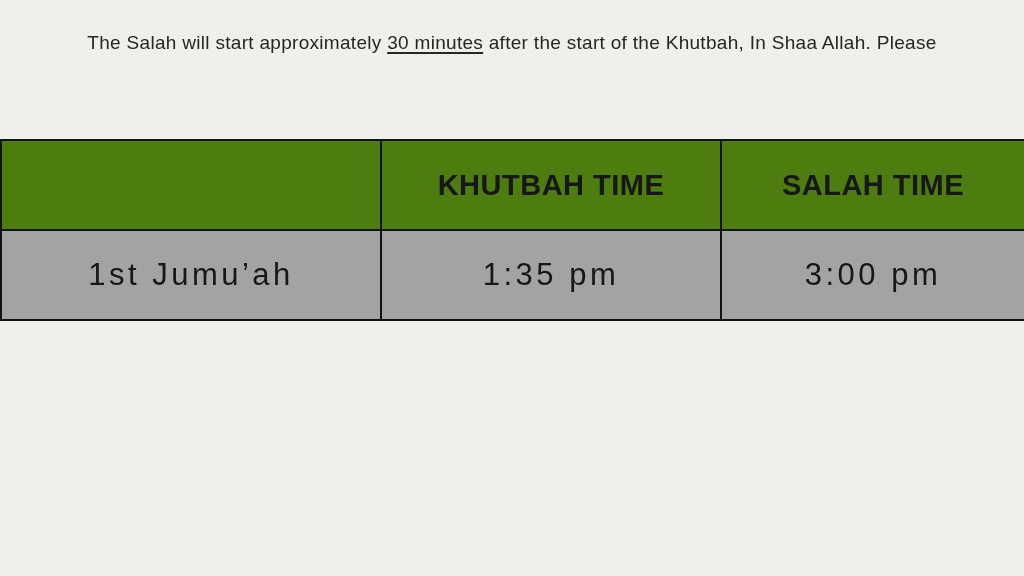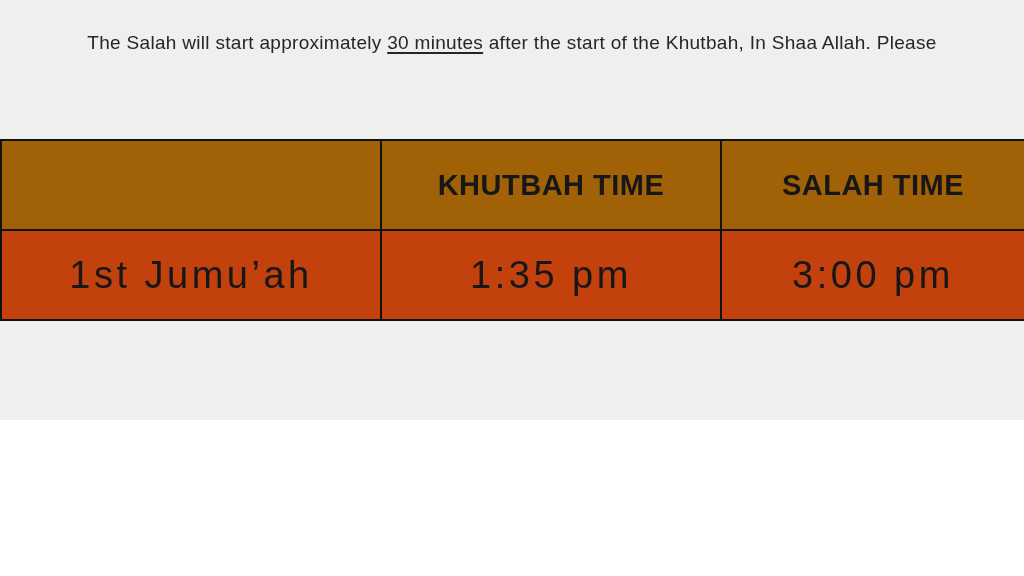--- a/index.html
+++ b/index.html
@@ -1,19 +1,19 @@
 <!DOCTYPE html>
 <html><head>
 <meta charset="utf-8">
 <style>
   html, body { margin: 0; padding: 0; }
   .page {
     position: relative;
     width: 1024px;
-    height: 420px;
+    height: 576px;
     background: #EFEFED;
     font-family: "Liberation Sans", sans-serif;
     overflow: hidden;
   }
   .intro {
     margin: 0;
     padding-top: 27px;
     text-align: center;
     font-size: 19px;
     line-height: 31.5px;
@@ -38,29 +38,29 @@
   .schedule th, .schedule td {
     border: 2.5px solid #121212;
     text-align: center;
     vertical-align: middle;
     color: #171717;
     padding: 0;
     overflow: hidden;
   }
   .schedule thead th {
     height: 88px;
-    background: #a16207;
+    background: #4d7c0f;
     font-size: 29px;
     font-weight: 600;
     letter-spacing: 0.5px;
   }
   .schedule tbody td {
     height: 88px;
-    background: #c2410c;
-    font-size: 38px;
+    background: #a3a3a3;
+    font-size: 31px;
     font-weight: 500;
     letter-spacing: 3.5px;
   }
 </style>
 </head>
 <body>
 
 <div class="page">
 
   <p class="intro">

